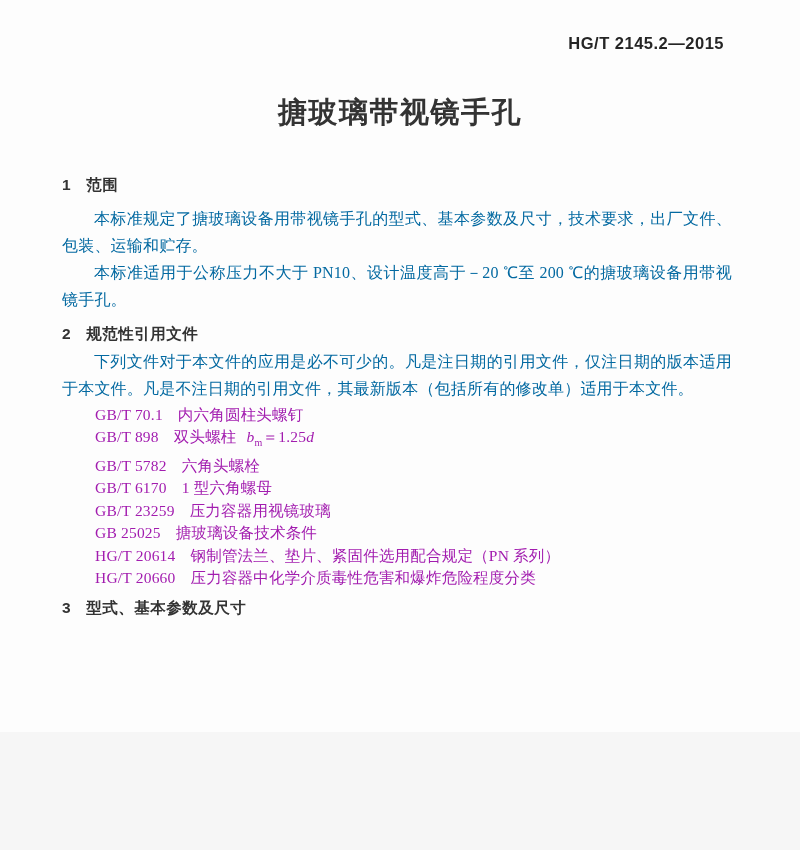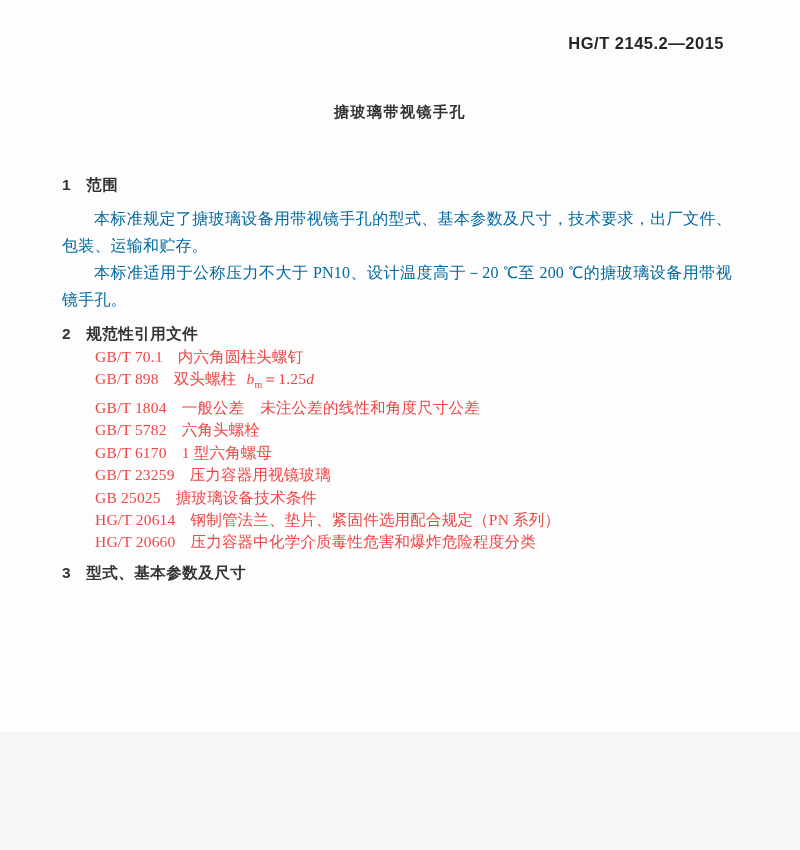--- a/index.html
+++ b/index.html
@@ -22,21 +22,21 @@
     font-weight: bold;
     font-size: 16.5px;
     letter-spacing: 0.5px;
     color: #252525;
     line-height: 20px;
   }
   .title {
     margin: 44px 0 0 0;
     text-align: center;
     font-family: "Liberation Sans", sans-serif;
-    font-size: 15px;
+    font-size: 29px;
     font-weight: bold;
     letter-spacing: 1.5px;
     color: #333;
     line-height: 30px;
   }
   .content { padding: 0 68px 0 62px; }
   .sec-heading {
     font-family: "Liberation Sans", sans-serif;
     font-weight: bold;
     font-size: 15.5px;
@@ -59,21 +59,21 @@
   }
   .para-first { margin-top: 10px; }
   .para-intro { margin-top: 4px; }
   .ref-list {
     list-style: none;
     margin: 2px 0 0 33px;
     padding: 0;
     font-size: 15.5px;
     line-height: 22.4px;
     letter-spacing: 0.2px;
-    color: #ef4444;
+    color: #a21caf;
   }
   .ref-code { margin-right: 15px; white-space: nowrap; }
   .formula { margin-left: 10px; }
   .formula i { font-family: "Liberation Serif", serif; }
   .formula sub { font-size: 10px; }
   .clauses { margin-top: 9px; }
   .clause { font-size: 16px; line-height: 28px; letter-spacing: 0.2px; }
   .clause-num {
     font-family: "Liberation Sans", sans-serif;
     font-weight: bold;
@@ -102,30 +102,28 @@
 
     <div class="sec-heading sec-heading-1">
       <span class="sec-num">1</span><span class="sec-title">范围</span>
     </div>
     <p class="para para-first">本标准规定了搪玻璃设备用带视镜手孔的型式、基本参数及尺寸，技术要求，出厂文件、包装、运输和贮存。</p>
     <p class="para">本标准适用于公称压力不大于 PN10、设计温度高于－20 ℃至 200 ℃的搪玻璃设备用带视镜手孔。</p>
 
     <div class="sec-heading sec-heading-2">
       <span class="sec-num">2</span><span class="sec-title">规范性引用文件</span>
     </div>
+    <p class="para para-intro">下列文件对于本文件的应用是必不可少的。凡是注日期的引用文件，仅注日期的版本适用于本文件。凡是不注日期的引用文件，其最新版本（包括所有的修改单）适用于本文件。</p>
 
     <ul class="ref-list">
       <li class="ref-item">
         <span class="ref-code">GB/T 70.1</span><span class="ref-title">内六角圆柱头螺钉</span>
       </li>
       <li class="ref-item">
         <span class="ref-code">GB/T 898</span><span class="ref-title">双头螺柱</span><span class="formula"><i>b</i><sub>m</sub><span>＝1.25</span><i>d</i></span>
-      </li>
-      <li class="ref-item">
-        <span class="ref-code">GB/T 1804</span><span class="ref-title">一般公差　未注公差的线性和角度尺寸公差</span>
       </li>
       <li class="ref-item">
         <span class="ref-code">GB/T 5782</span><span class="ref-title">六角头螺栓</span>
       </li>
       <li class="ref-item">
         <span class="ref-code">GB/T 6170</span><span class="ref-title">1 型六角螺母</span>
       </li>
       <li class="ref-item">
         <span class="ref-code">GB/T 23259</span><span class="ref-title">压力容器用视镜玻璃</span>
       </li>

